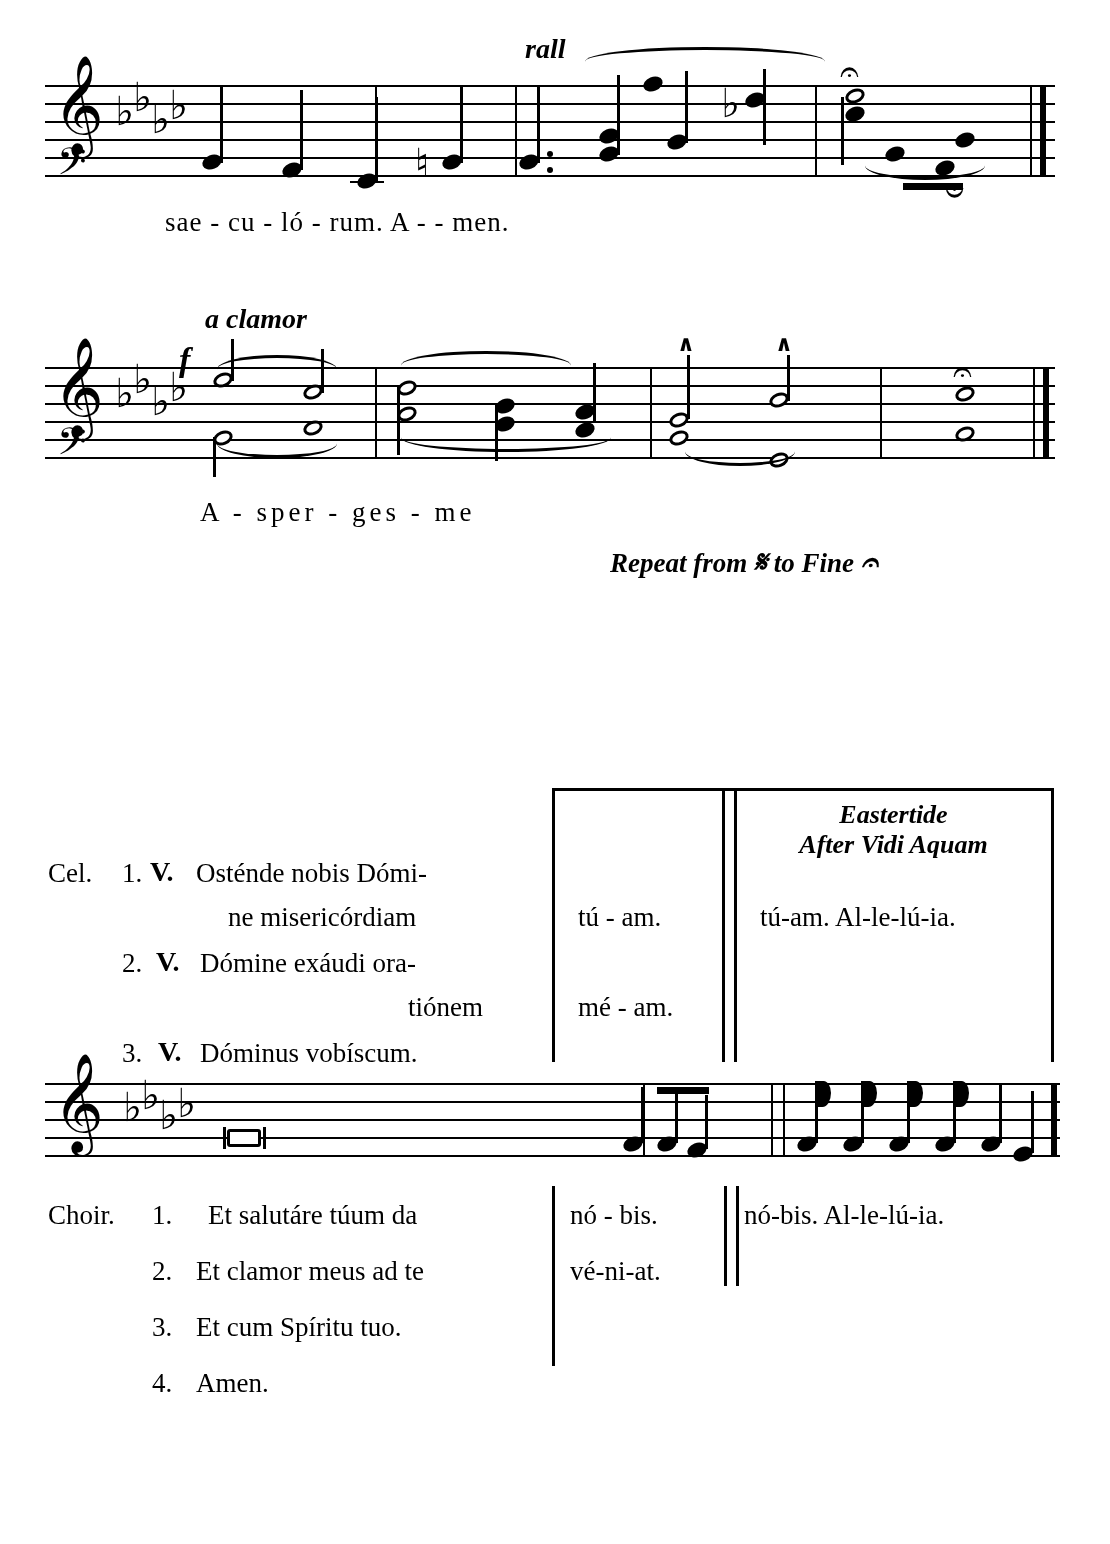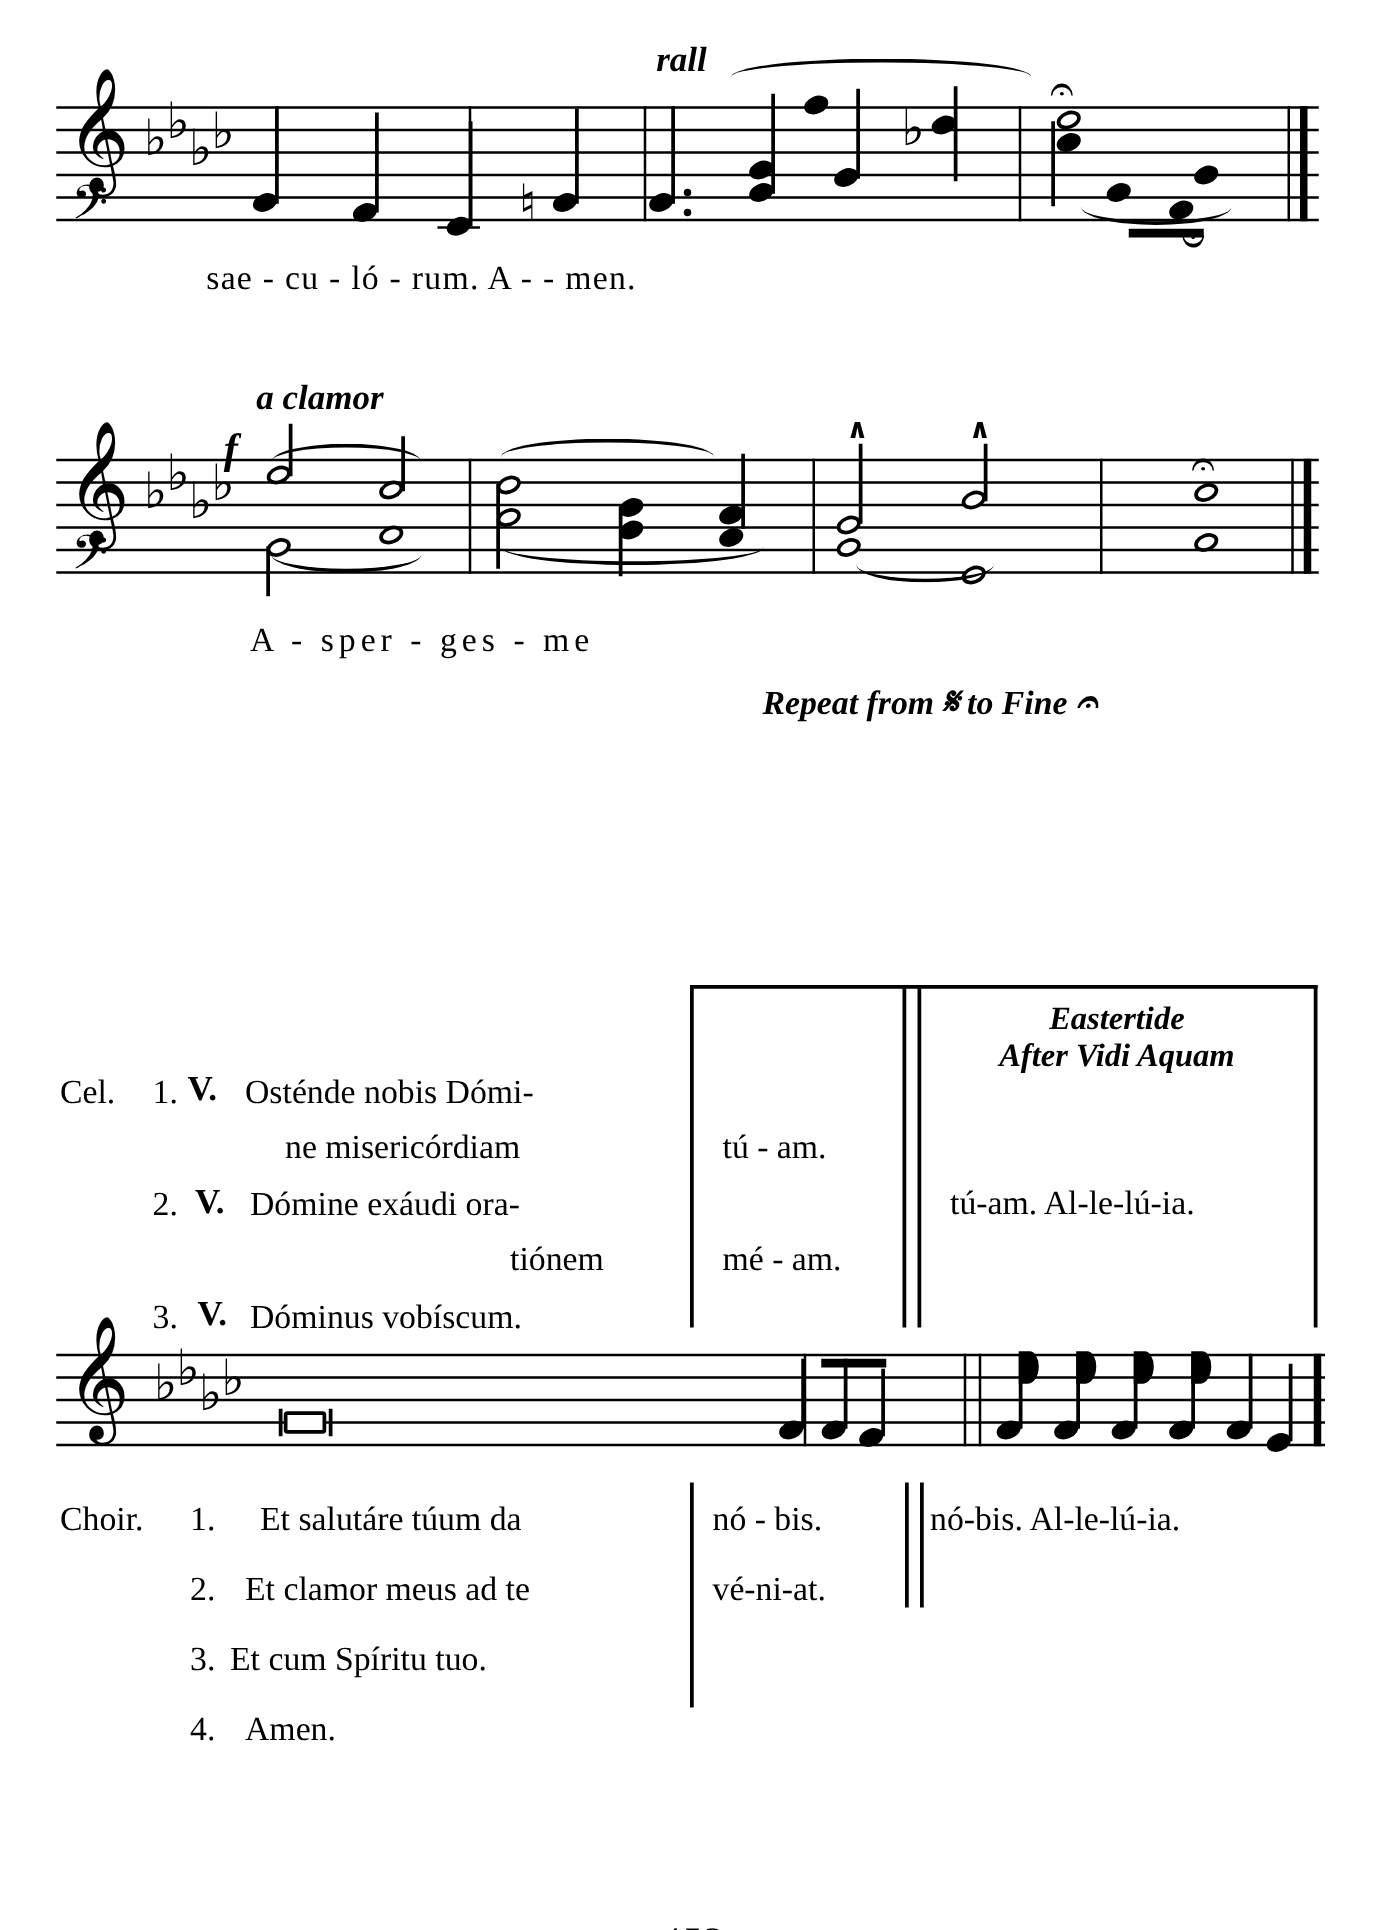--- a/index.html
+++ b/index.html
@@ -368,21 +368,21 @@
     <div>Eastertide</div>
     <div>After Vidi Aquam</div>
   </div>
 
   <div class="resp-text" style="left:48px; top:858px;">Cel.</div>
   <div class="resp-text" style="left:122px; top:858px;">1.</div>
   <div class="vbar-versicle" style="left:150px; top:856px;">V.</div>
   <div class="resp-text" style="left:196px; top:858px;">Osténde nobis Dómi-</div>
   <div class="resp-text" style="left:228px; top:902px;">ne misericórdiam</div>
   <div class="resp-text" style="left:578px; top:902px;">tú - am.</div>
-  <div class="resp-text" style="left:760px; top:902px;margin-top:45px;">tú-am. Al-le-lú-ia.</div>
+  <div class="resp-text" style="left:760px; top:902px;">tú-am. Al-le-lú-ia.</div>
 
   <div class="resp-text" style="left:122px; top:948px;">2.</div>
   <div class="vbar-versicle" style="left:156px; top:946px;">V.</div>
   <div class="resp-text" style="left:200px; top:948px;">Dómine exáudi ora-</div>
   <div class="resp-text" style="left:408px; top:992px;">tiónem</div>
   <div class="resp-text" style="left:578px; top:992px;">mé - am.</div>
 
   <div class="resp-text" style="left:122px; top:1038px;">3.</div>
   <div class="vbar-versicle" style="left:158px; top:1036px;">V.</div>
   <div class="resp-text" style="left:200px; top:1038px;">Dóminus vobíscum.</div>
@@ -447,21 +447,21 @@
   <div class="resp-text" style="left:152px; top:1200px;">1.</div>
   <div class="resp-text" style="left:208px; top:1200px;">Et salutáre túum da</div>
   <div class="resp-text" style="left:570px; top:1200px;">nó - bis.</div>
   <div class="resp-text" style="left:744px; top:1200px;">nó-bis. Al-le-lú-ia.</div>
 
   <div class="resp-text" style="left:152px; top:1256px;">2.</div>
   <div class="resp-text" style="left:196px; top:1256px;">Et clamor meus ad te</div>
   <div class="resp-text" style="left:570px; top:1256px;">vé-ni-at.</div>
 
   <div class="resp-text" style="left:152px; top:1312px;">3.</div>
-  <div class="resp-text" style="left:184px; top:1312px;text-align:center;">Et cum Spíritu tuo.</div>
+  <div class="resp-text" style="left:196px; top:1312px;text-align:center;">Et cum Spíritu tuo.</div>
 
   <div class="resp-text" style="left:152px; top:1368px;">4.</div>
   <div class="resp-text" style="left:196px; top:1368px;">Amen.</div>
 
   <div class="vline" style="left:552px; top:1186px; height:180px;"></div>
   <div class="vline" style="left:724px; top:1186px; height:100px;"></div>
   <div class="vline" style="left:736px; top:1186px; height:100px;"></div>
 
   <div class="pagenum" style="top:1496px;margin-top:40px;">452</div>
 

